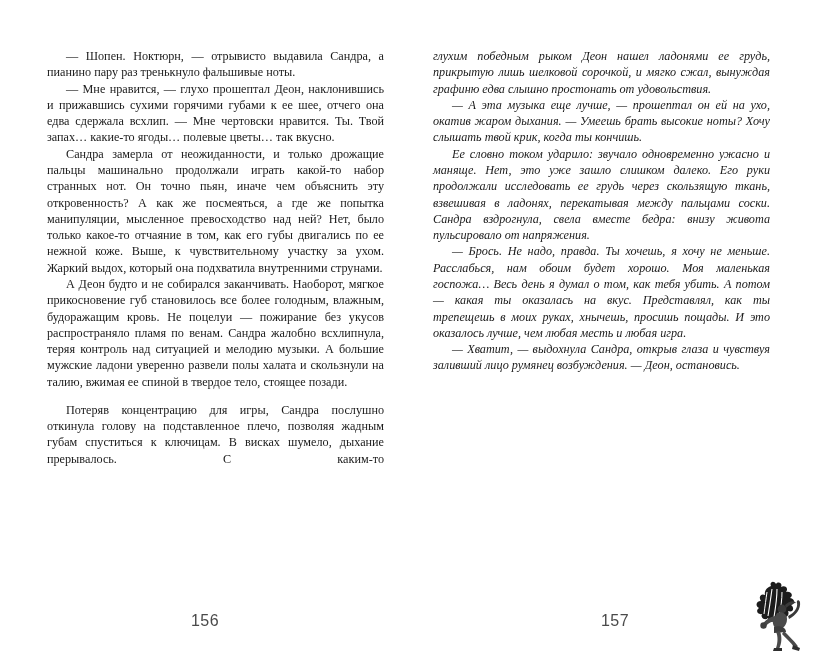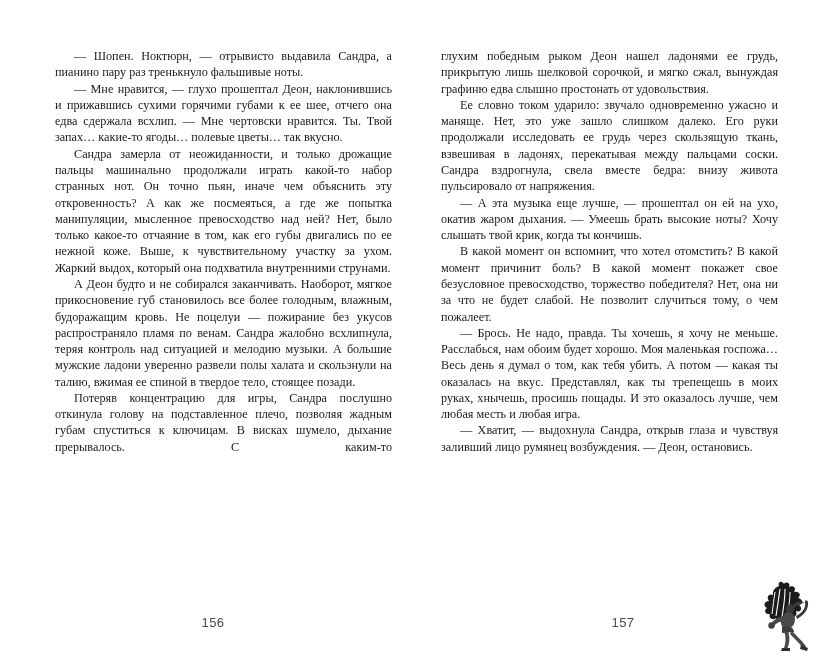--- a/index.html
+++ b/index.html
@@ -10,21 +10,21 @@
     width: 820px;
     height: 656px;
     background: #ffffff;
     font-family: "Liberation Serif", "DejaVu Serif", serif;
     overflow: hidden;
     position: relative;
   }
 
   .book-spread {
     position: absolute;
-    left: 8px;
+    left: 0;
     top: 0;
     width: 684px;
     height: 656px;
     background: #ffffff;
   }
 
   .page {
     position: absolute;
     top: 0;
     height: 656px;
@@ -47,39 +47,41 @@
   }
 
   .page-left .text-block {
     left: 47px;
     width: 337px;
   }
 
   .page-right .text-block {
     left: 23px;
     width: 337px;
+    font-style: italic;
   }
 
   .text-block p {
     margin: 0;
     text-indent: 19px;
     text-align: justify;
   }
 
   
   .text-block p.full-justify {
     text-align-last: justify;
+    margin-top: 12px;
   }
 
   .folio {
     position: absolute;
     bottom: 26px;
     width: 100%;
     text-align: center;
-    font-size: 13px;
+    font-size: 16px;
     letter-spacing: 0.4px;
     color: #4a4a4a;
     font-family: "Liberation Sans", "DejaVu Sans", sans-serif;
   }
 
   .page-left .folio  { left: 0; }
   .page-right .folio { left: 0; }
 
   .corner-ornament {
     position: absolute;
@@ -108,23 +110,22 @@
       <p>Сандра замерла от неожиданности, и только дрожащие пальцы машинально продолжали играть какой-то набор странных нот. Он точно пьян, иначе чем объяснить эту откровенность? А как же посмеяться, а где же попытка манипуляции, мысленное превосходство над ней? Нет, было только какое-то отчаяние в том, как его губы двигались по ее нежной коже. Выше, к чувствительному участку за ухом. Жаркий выдох, который она подхватила внутренними струнами.</p>
       <p>А Деон будто и не собирался заканчивать. Наоборот, мягкое прикосновение губ становилось все более голодным, влажным, будоражащим кровь. Не поцелуи — пожирание без укусов распространяло пламя по венам. Сандра жалобно всхлипнула, теряя контроль над ситуацией и мелодию музыки. А большие мужские ладони уверенно развели полы халата и скользнули на талию, вжимая ее спиной в твердое тело, стоящее позади.</p>
       <p class="full-justify">Потеряв концентрацию для игры, Сандра послушно откинула голову на подставленное плечо, позволяя жадным губам спуститься к ключицам. В висках шумело, дыхание прерывалось. С каким-то</p>
     </div>
     <div class="folio">156</div>
   </div>
 
   <div class="page page-right">
     <div class="text-block">
       <p style="text-indent:0">глухим победным рыком Деон нашел ладонями ее грудь, прикрытую лишь шелковой сорочкой, и мягко сжал, вынуждая графиню едва слышно простонать от удовольствия.</p>
+      <p>— А эта музыка еще лучше, — прошептал он ей на ухо, окатив жаром дыхания. — Умеешь брать высокие ноты? Хочу слышать твой крик, когда ты кончишь.</p>
       <p>Ее словно током ударило: звучало одновременно ужасно и маняще. Нет, это уже зашло слишком далеко. Его руки продолжали исследовать ее грудь через скользящую ткань, взвешивая в ладонях, перекатывая между пальцами соски. Сандра вздрогнула, свела вместе бедра: внизу живота пульсировало от напряжения.</p>
-      <p>— А эта музыка еще лучше, — прошептал он ей на ухо, окатив жаром дыхания. — Умеешь брать высокие ноты? Хочу слышать твой крик, когда ты кончишь.</p>
-      <p>В какой момент он вспомнит, что хотел отомстить? В какой момент причинит боль? В какой момент покажет свое безусловное превосходство, торжество победителя? Нет, она ни за что не будет слабой. Не позволит случиться тому, о чем пожалеет.</p>
       <p>— Брось. Не надо, правда. Ты хочешь, я хочу не меньше. Расслабься, нам обоим будет хорошо. Моя маленькая госпожа… Весь день я думал о том, как тебя убить. А потом — какая ты оказалась на вкус. Представлял, как ты трепещешь в моих руках, хнычешь, просишь пощады. И это оказалось лучше, чем любая месть и любая игра.</p>
       <p>— Хватит, — выдохнула Сандра, открыв глаза и чувствуя заливший лицо румянец возбуждения. — Деон, остановись.</p>
     </div>
     <div class="folio">157</div>
 
     <div class="corner-ornament">
       <svg viewBox="0 0 66 72" xmlns="http://www.w3.org/2000/svg" aria-hidden="true">
         <g fill="#1c1c1c">
 
           <path d="M33 6

